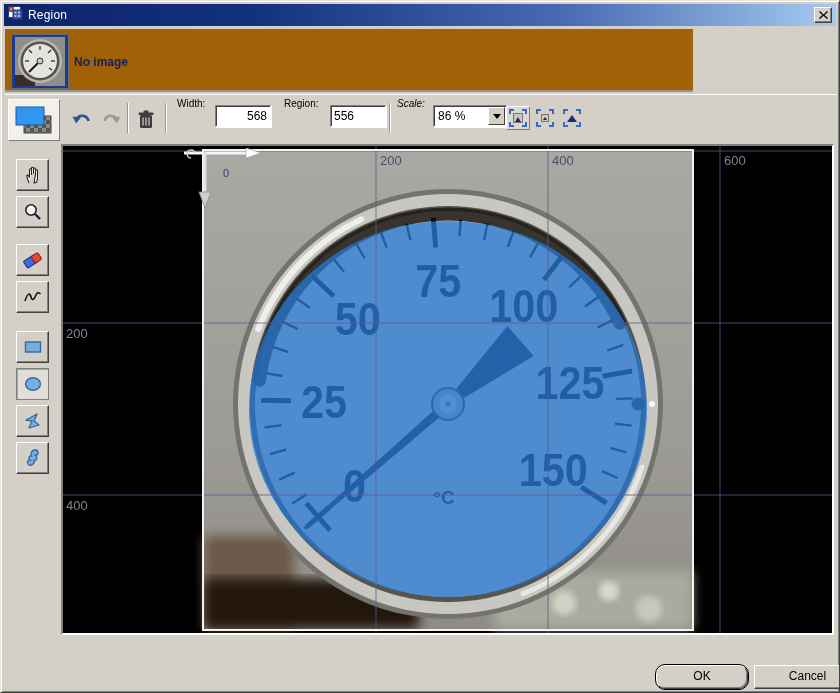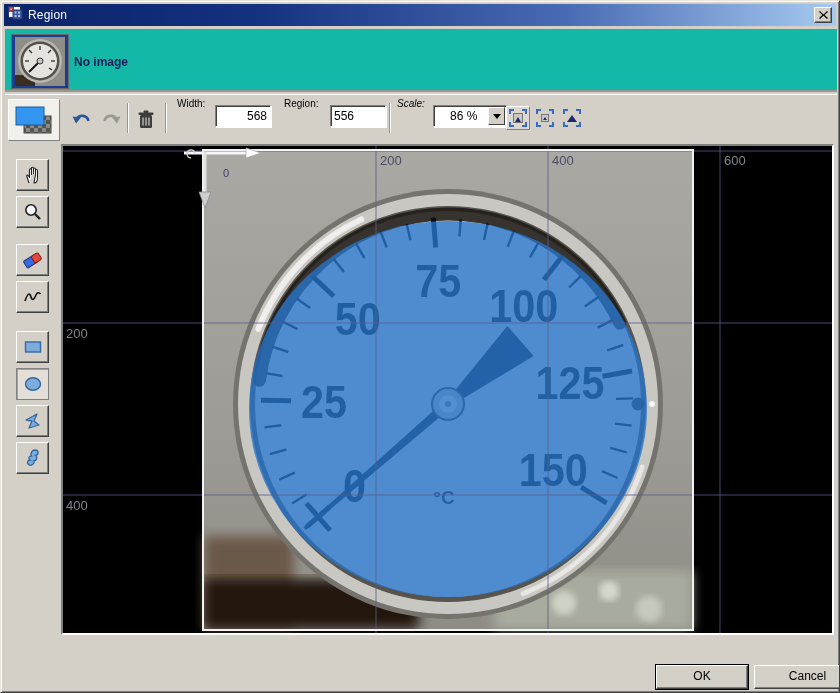--- a/index.html
+++ b/index.html
@@ -15,41 +15,41 @@
   .titlebar{position:absolute;left:3px;top:3px;right:3px;height:22px;
     background:linear-gradient(to right,#0b246a 0%,#14317f 30%,#4a6cb4 68%,#a6caf0 100%);
     display:flex;align-items:center;padding:0 4px;}
   .title-text{color:#fff;font-weight:normal;font-size:12px;margin-left:5px;letter-spacing:.2px;}
   .close-btn{margin-left:auto;width:18px;height:16px;background:#d4d0c8;
     border-top:1px solid #fff;border-left:1px solid #fff;border-right:1px solid #404040;border-bottom:1px solid #404040;
     box-shadow:inset -1px -1px 0 #808080;display:flex;align-items:center;justify-content:center;cursor:default;}
   .close-btn svg{display:block;}
 
   
-  .header-panel{position:absolute;left:4px;top:28px;width:832px;height:63px;background:#14b8a6;
+  .header-panel{position:absolute;left:4px;top:28px;width:688px;height:63px;background:#a16207;
     border-bottom:2px solid #9a968e;}
   .thumb{position:absolute;left:6px;top:5px;width:58px;height:55px;background:#1c3c8e;border:1px solid #6a6a6a;}
   .no-image{position:absolute;left:69px;top:26px;font-size:12px;font-weight:bold;color:#14205c;}
 
   
   .toolbar{position:absolute;left:4px;top:93px;width:832px;height:50px;background:#d4d0c8;border-top:1px solid #fff;}
   .tb{position:absolute;display:flex;align-items:center;justify-content:center;}
   .fill-btn{left:3px;top:4px;width:52px;height:42px;background:#f2f0ea;
     border-top:1px solid #fff;border-left:1px solid #fff;border-right:1px solid #808080;border-bottom:1px solid #808080;}
   .icon-btn{width:26px;height:26px;background:transparent;border:1px solid transparent;}
   .icon-btn.framed{border-top:1px solid #fff;border-left:1px solid #fff;border-right:1px solid #808080;border-bottom:1px solid #808080;background:#dcd8d0;}
   .tb-sep{position:absolute;top:8px;width:2px;height:30px;border-left:1px solid #9a968e;border-right:1px solid #fff;}
   .tb-label{position:absolute;top:3px;font-size:10px;color:#000;}
   .tb-input{position:absolute;top:10px;height:22px;width:56px;font-size:12px;padding:2px 3px;
     background:#fff;border:1px solid #808080;border-bottom-color:#fff;border-right-color:#fff;
     box-shadow:inset 1px 1px 0 #404040, 1px 1px 0 #fff;font-family:"Liberation Sans",sans-serif;}
   .combo{position:absolute;top:10px;width:74px;height:22px;background:#fff;
     border:1px solid #808080;border-bottom-color:#fff;border-right-color:#fff;
     box-shadow:inset 1px 1px 0 #404040, 1px 1px 0 #fff;display:flex;align-items:center;}
-  .combo-text{flex:1;font-size:12px;padding-left:16px;}
+  .combo-text{flex:1;font-size:12px;padding-left:4px;}
   .combo-arrow{width:17px;height:18px;margin-right:1px;background:#d4d0c8;
     border-top:1px solid #fff;border-left:1px solid #fff;border-right:1px solid #404040;border-bottom:1px solid #404040;
     display:flex;align-items:center;justify-content:center;}
   .combo-arrow i{display:block;width:0;height:0;border-left:4px solid transparent;border-right:4px solid transparent;border-top:5px solid #000;}
 
   
   .tool-btn{position:absolute;left:15px;width:33px;height:32px;background:#d4d0c8;
     border-top:1px solid #fff;border-left:1px solid #fff;border-right:1px solid #404040;border-bottom:1px solid #404040;
     box-shadow:inset -1px -1px 0 #808080;display:flex;align-items:center;justify-content:center;}
   .tool-btn.selected{background:#e2dfd8;border:1px solid #808080;box-shadow:inset 1px 1px 0 #a8a49c;}
@@ -57,21 +57,21 @@
   
   .canvas-frame{position:absolute;left:60px;top:143px;width:773px;height:491px;
     border-top:2px solid #808080;border-left:2px solid #808080;border-right:2px solid #fff;border-bottom:2px solid #fff;
     background:#000;}
   .canvas-frame svg{display:block;}
 
   
   .btn{position:absolute;height:24px;background:#d4d0c8;font-size:12px;text-align:center;line-height:21px;
     border-top:1px solid #fff;border-left:1px solid #fff;border-right:1px solid #404040;border-bottom:1px solid #404040;
     box-shadow:inset -1px -1px 0 #808080;}
-  .btn.default{outline:1px solid #000;}
+  .btn.default{outline:1px solid #000;border-radius:9px;}
 </style>
 </head>
 <body>
 
 <div class="dialog">
 
   <div class="titlebar">
     <span>
       <svg width="15" height="14" viewBox="0 0 15 14">
         <rect x="0.5" y="0.5" width="12" height="11" fill="#fff" stroke="#24367a"></rect>

